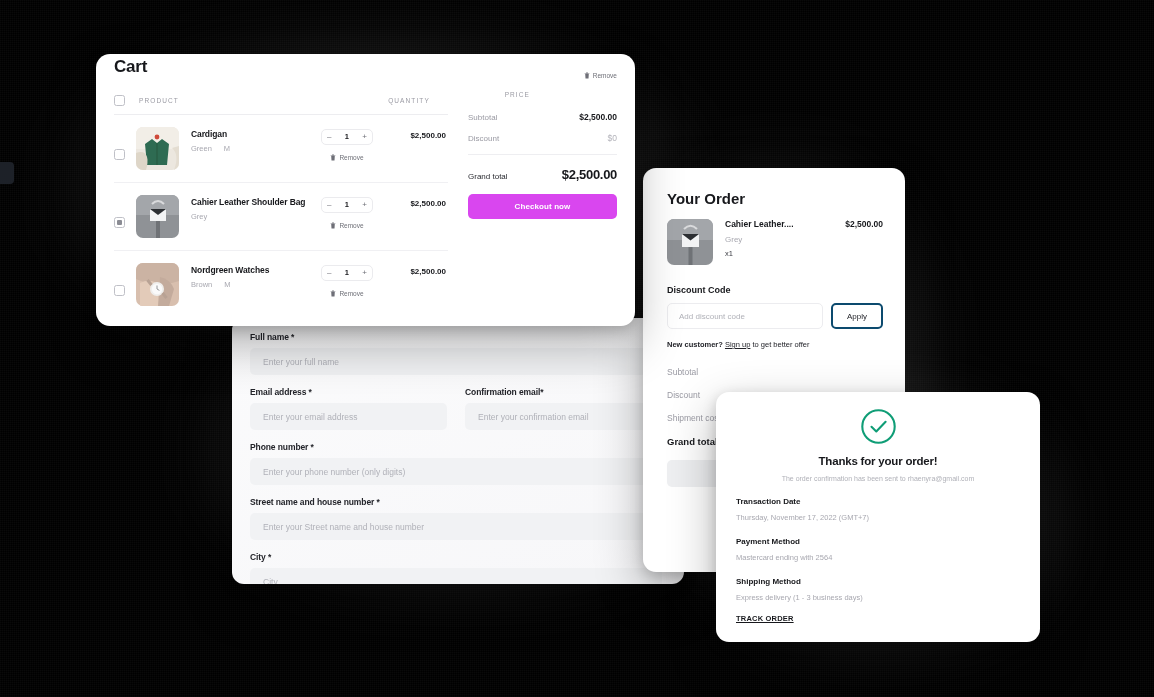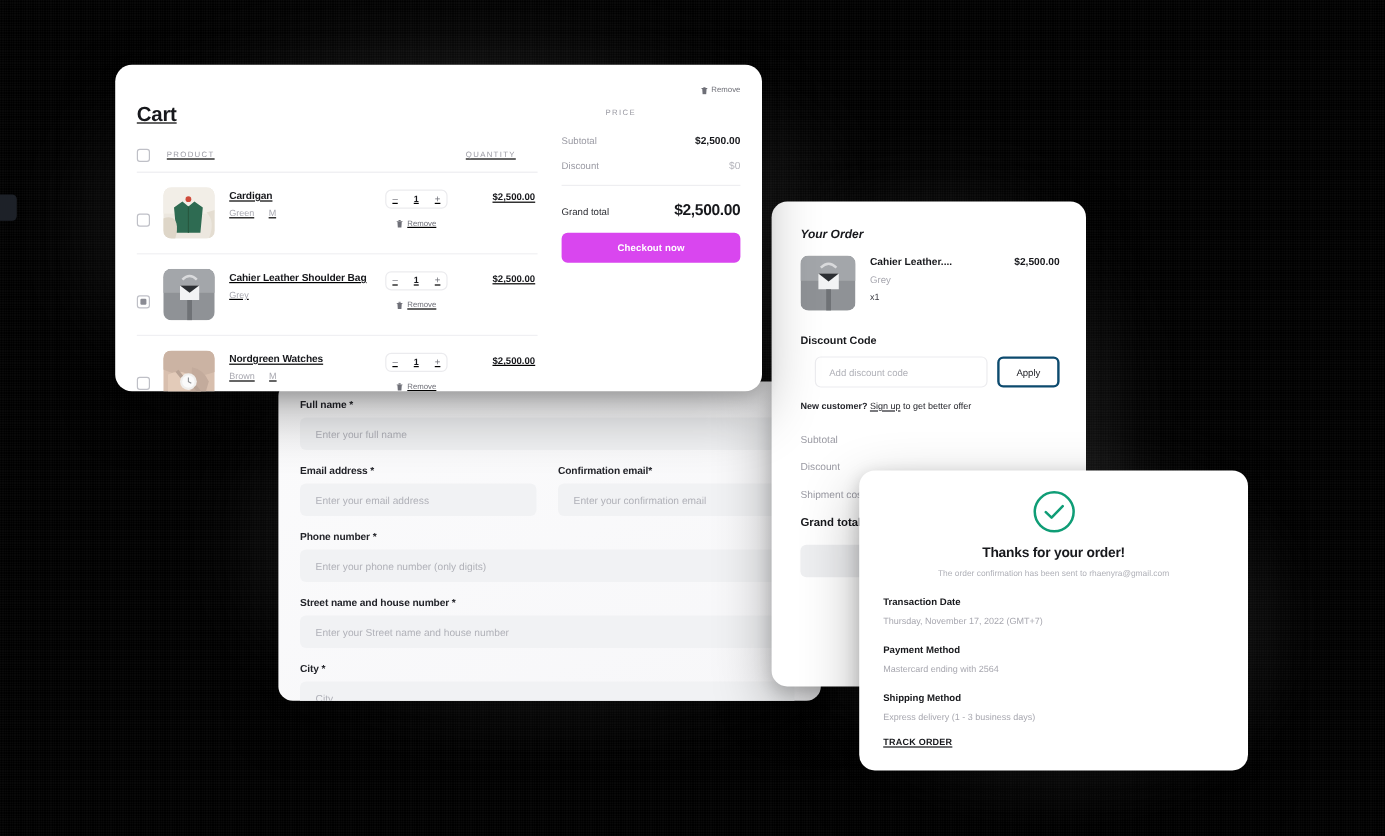--- a/index.html
+++ b/index.html
@@ -32,21 +32,21 @@
     position: absolute;
     background: #ffffff;
     border-radius: 14px;
     box-shadow: 0 18px 48px rgba(0,0,0,.30), 0 4px 14px rgba(0,0,0,.18);
     overflow: hidden;
   }
 
   
   #cart-card { left:96px; top:54px; width:539px; height:272px; border-radius:14px; z-index:40; }
   .cart-inner { display:flex; height:100%; }
-  .cart-left { width:352px; padding:32px 0 0 18px;text-decoration:underline; }
+  .cart-left { width:352px; padding:3px 0 0 18px; }
   .cart-right { flex:1; padding:18px 18px 0 20px; }
 
   .cart-title { font-size:17px; font-weight:700; color:#17181c; letter-spacing:-.2px; }
 
   .cart-head {
     display:flex; align-items:center;
     margin-top:18px; padding-bottom:8px;
     border-bottom:1px solid #ededf0;
     padding-right:2px;
   }
@@ -118,32 +118,32 @@
   .f-select {
     height:27px; background:#f6f7f8; border-radius:5px;
     display:flex; align-items:center; justify-content:space-between; padding:0 13px;
     font-size:8.5px; color:#55565e;
   }
   .chev { width:8px; height:8px; }
 
   
   #order-card { left:643px; top:168px; width:262px; height:404px; border-radius:13px; z-index:30; }
   .order-inner { padding:22px 22px 0 24px; }
-  .ord-title { font-size:10px; font-weight:700; color:#17181c; margin-bottom:12px;font-style:italic; }
+  .ord-title { font-size:15px; font-weight:700; color:#17181c; margin-bottom:12px; }
   .ord-item { display:flex; }
   .ord-thumb { width:46px; height:46px; border-radius:7px; overflow:hidden; flex:0 0 auto; }
   .ord-body { flex:1; margin-left:12px; }
   .ord-line { display:flex; justify-content:space-between; align-items:baseline; }
   .ord-name { font-size:8.5px; font-weight:600; color:#17181c; }
   .ord-price { font-size:8.5px; font-weight:700; color:#17181c; }
   .ord-variant { font-size:8px; color:#a8a8b0; margin-top:6px; }
   .ord-qty { font-size:7.5px; color:#3a3b42; margin-top:5px; }
 
   .dc-title { font-size:9px; font-weight:700; color:#17181c; margin:20px 0 8px; }
-  .dc-row { display:flex; gap:8px;margin-left:12px; }
+  .dc-row { display:flex; gap:8px; }
   .dc-input {
     flex:1; height:26px; border:1px solid #ececef; border-radius:5px; background:#fff;
     display:flex; align-items:center; padding:0 11px; font-size:8px; color:#b0b1b8;
   }
   .dc-apply {
     width:52px; height:26px; border:2px solid #0c4a6e; border-radius:5px; background:#fff;
     display:flex; align-items:center; justify-content:center; font-size:8px; color:#23242a; font-weight:500;
   }
   .nc { margin-top:11px; font-size:7.5px; color:#23242a; }
   .nc b { font-weight:700; }

